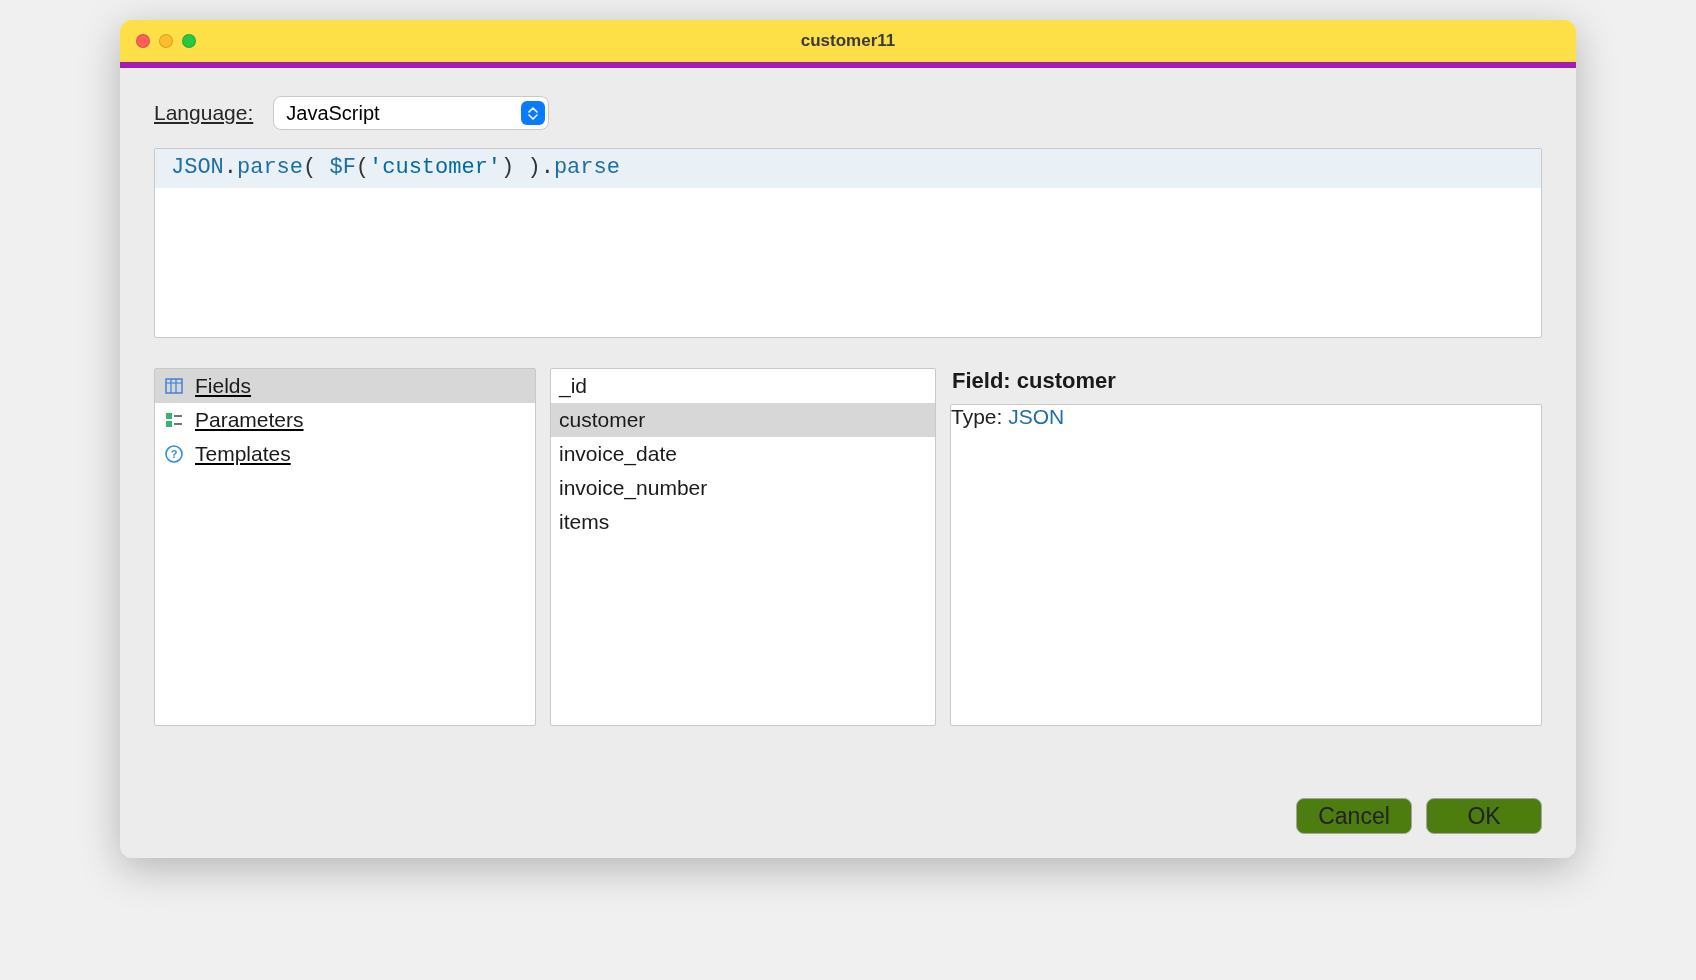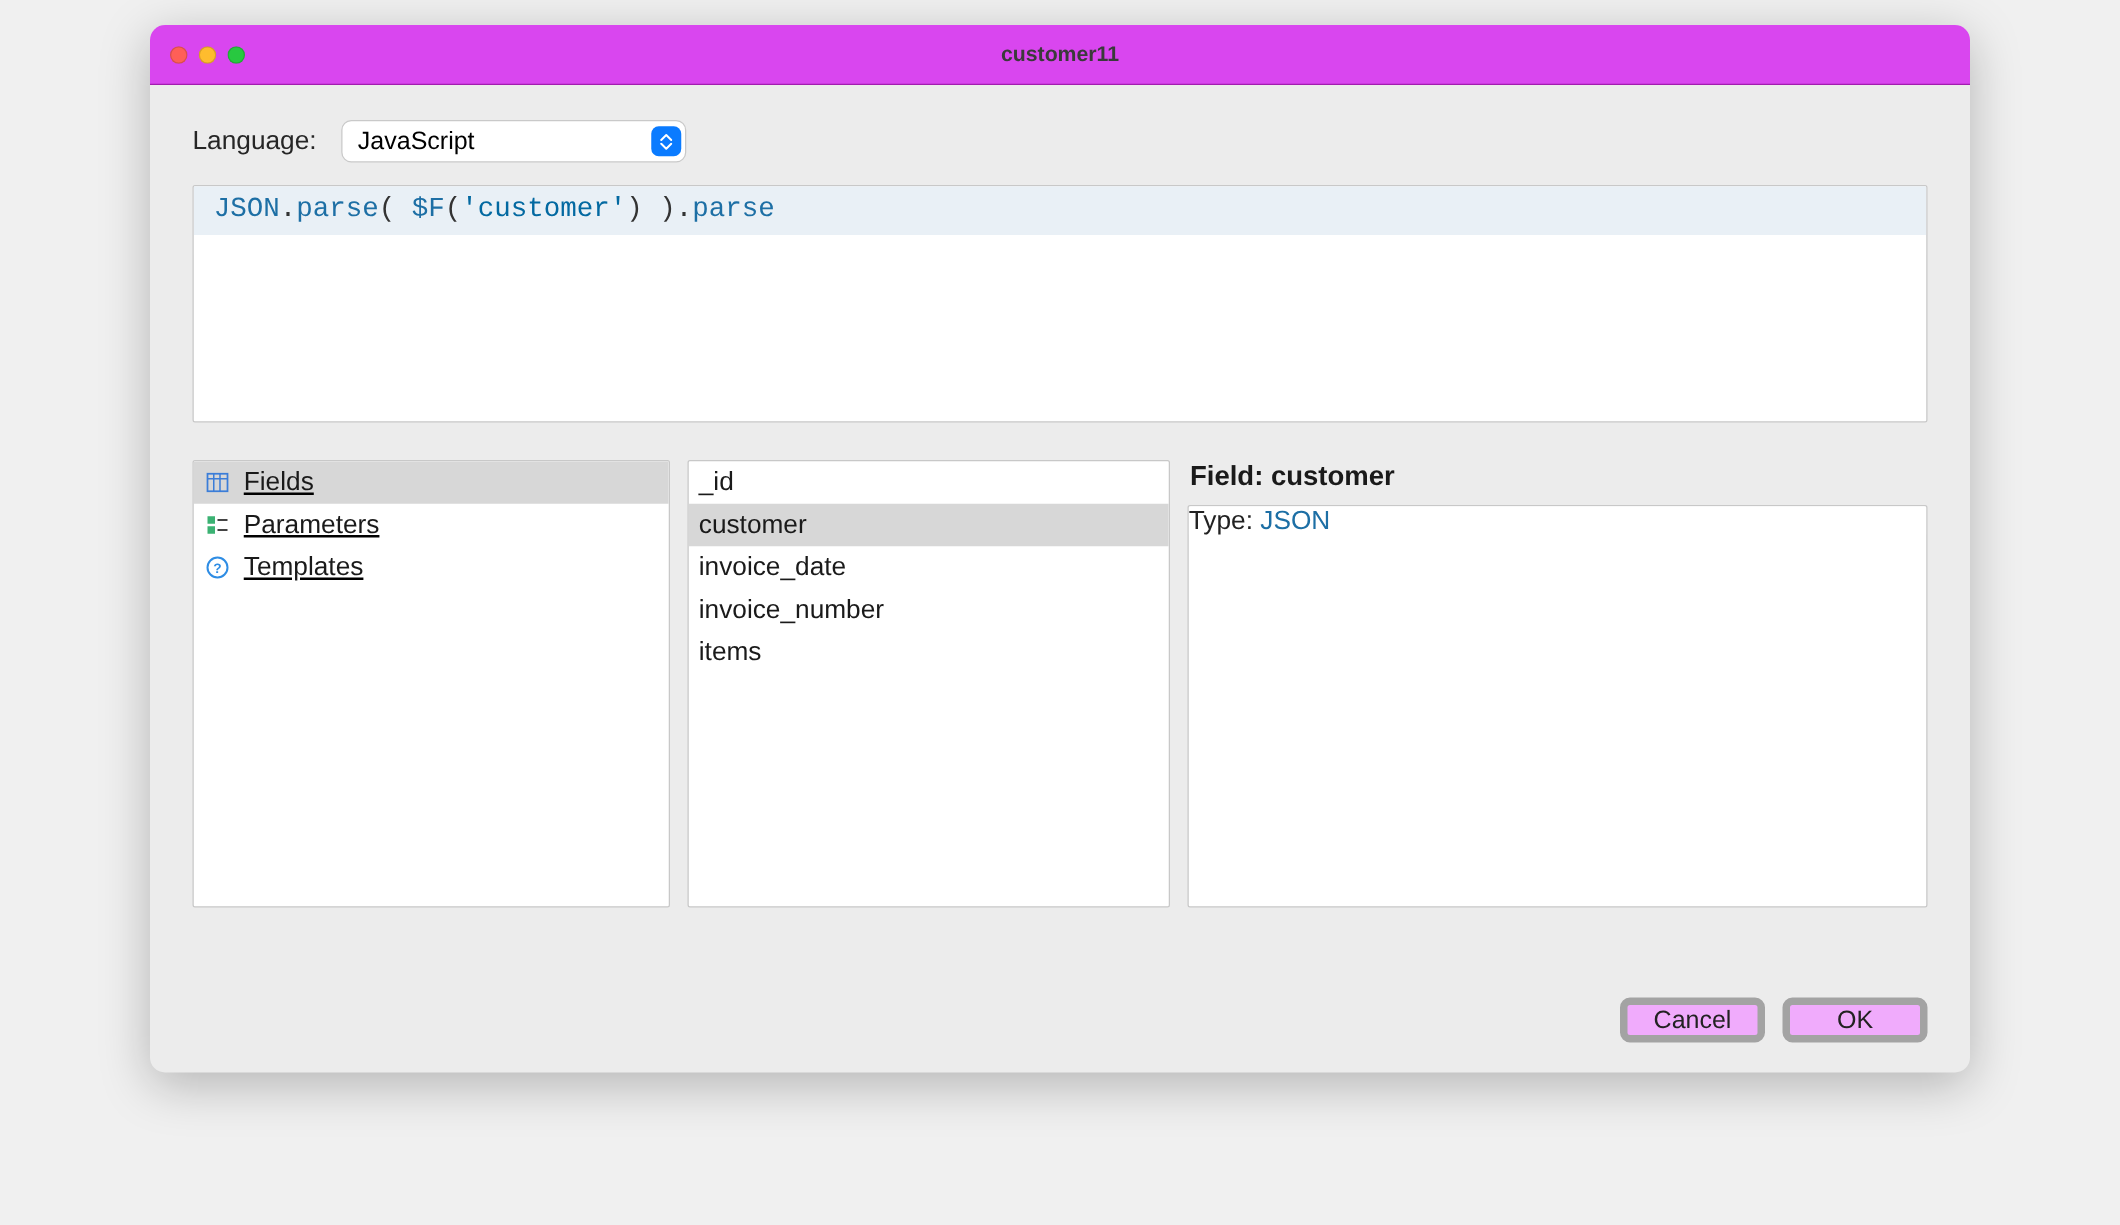--- a/index.html
+++ b/index.html
@@ -17,22 +17,22 @@
     margin: 20px auto;
     background: #ececec;
     border-radius: 12px;
     box-shadow: 0 10px 40px rgba(0,0,0,0.25);
     display: flex;
     flex-direction: column;
     overflow: hidden;
   }
   .titlebar {
     height: 48px;
-    background: #d946ef;
-    border-bottom: 1px solid #a21caf;
+    background: #fde047;
+    border-bottom: 6px solid #a21caf;
     display: flex;
     align-items: center;
     position: relative;
   }
   .traffic-lights {
     position: absolute;
     left: 16px;
     top: 50%;
     transform: translateY(-50%);
     display: flex;
@@ -61,20 +61,21 @@
   }
   .lang-row {
     display:flex;
     align-items:center;
     gap: 20px;
     margin-bottom: 18px;
   }
   .lang-label {
     font-size:21px;
     color:#262626;
+    text-decoration:underline;
   }
   .select-wrap {
     position:relative;
     width: 276px;
     height: 34px;
   }
   .select-wrap select {
     width:100%;
     height:100%;
     font-size:20px;
@@ -182,23 +183,23 @@
   .footer {
     display:flex;
     justify-content:flex-end;
     gap: 14px;
     padding: 20px 34px 24px 34px;
   }
   .btn {
     min-width:116px;
     height:36px;
     border-radius:8px;
-    border:6px solid #a3a3a3;
-    background:#f0abfc;
-    font-size:20px;
+    border:1px solid #a3a3a3;
+    background:#4d7c0f;
+    font-size:23px;
     color:#222;
     cursor:pointer;
   }
 </style>
 </head>
 <body>
 
 <div class="window">
 
   <div class="titlebar">

